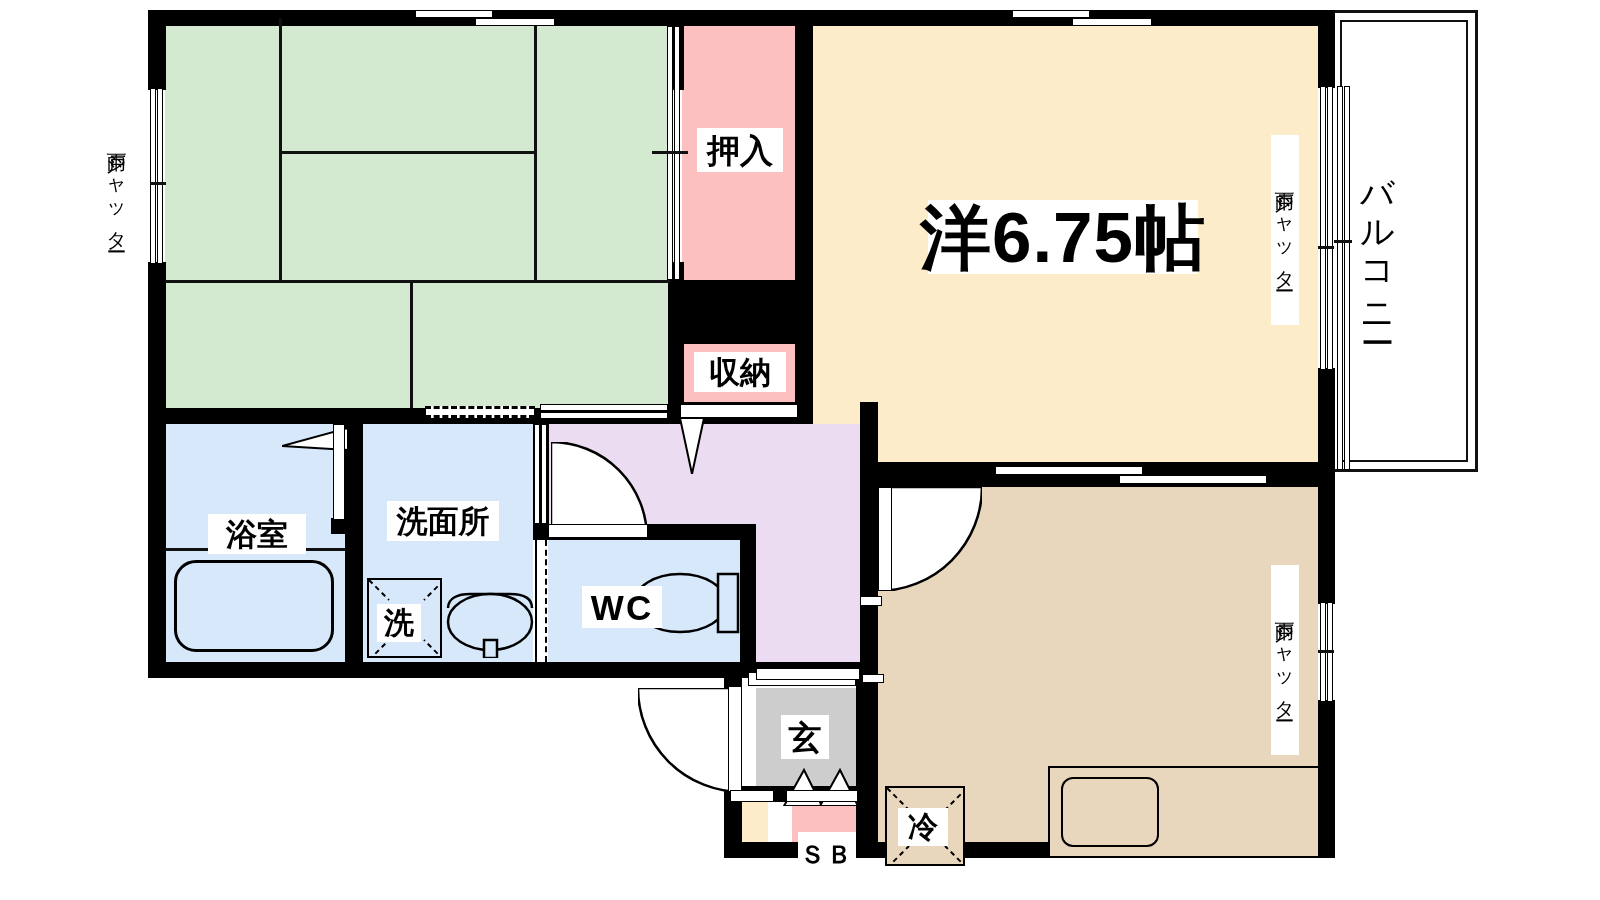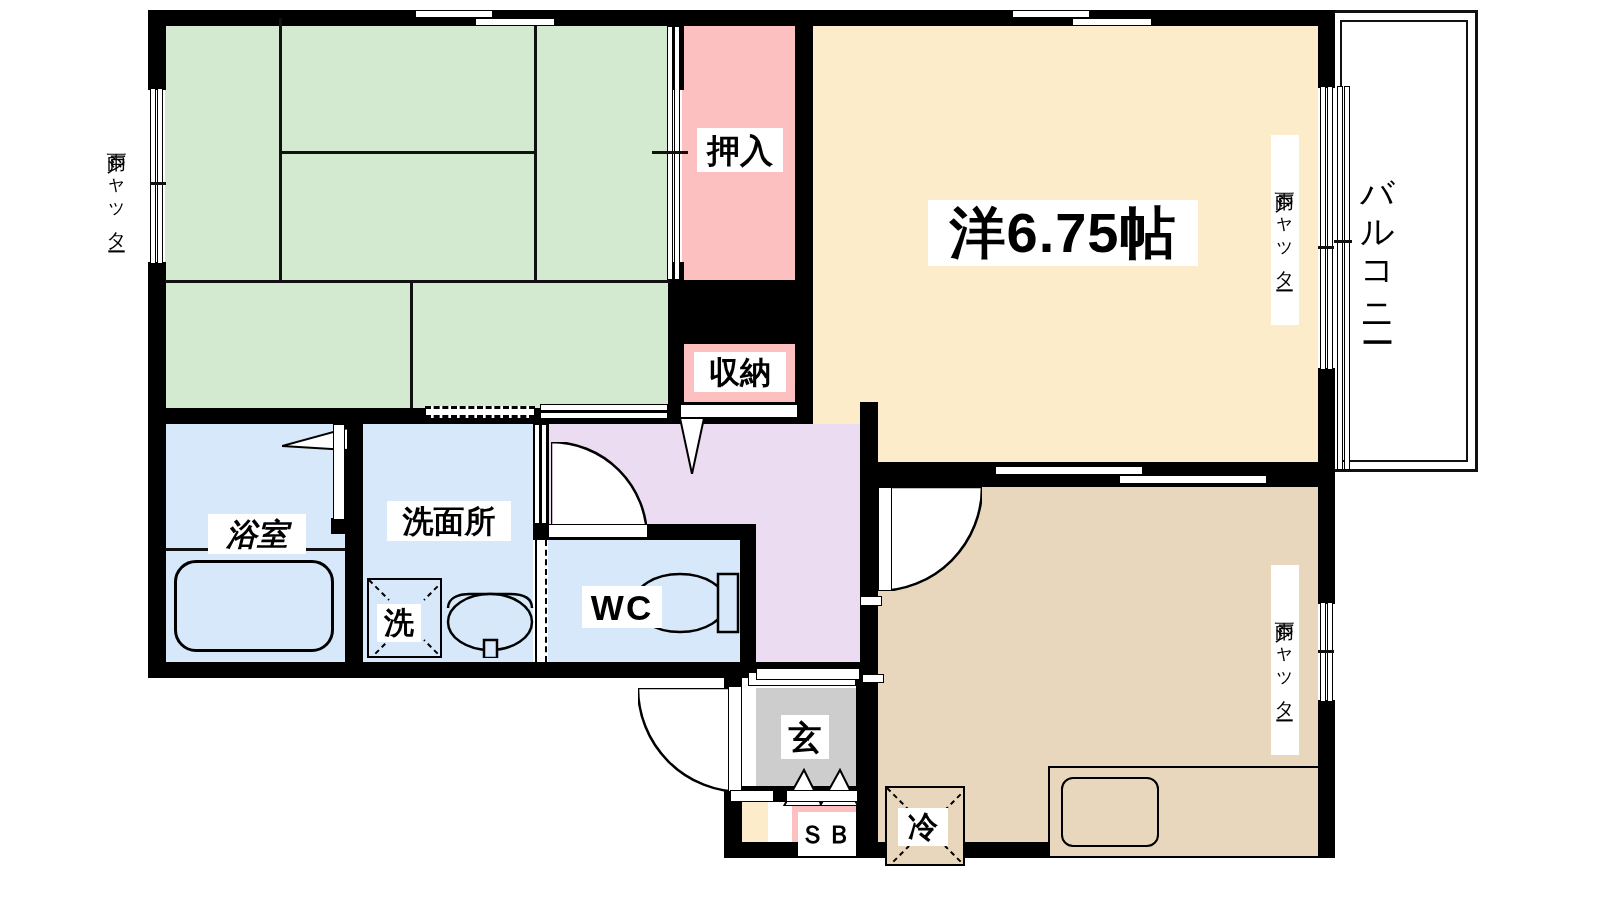--- a/index.html
+++ b/index.html
@@ -253,32 +253,32 @@
   </div>
 
   <div class="abs" style="left:1048px;top:766px;width:270px;height:92px;border:2.5px solid #000;border-right:none;background:#e8d7bd;"></div>
   <div class="abs" style="left:1061px;top:777px;width:98px;height:70px;border:2.5px solid #000;border-radius:12px;background:#e8d7bd;"></div>
 
 
   <div class="lab" style="left:697px;top:128px;width:86px;height:44px;font-size:33px;">押入</div>
 
   <div class="lab" style="left:694px;top:352px;width:92px;height:40px;font-size:31px;">収納</div>
 
-  <div class="lab" style="left:928px;top:200px;width:270px;height:66px;font-size:56px;letter-spacing:1px;">洋6.75帖</div>
-
-
-  <div class="lab" style="left:208px;top:514px;width:98px;height:40px;font-size:31px;font-style:italic;">浴室</div>
-
-  <div class="lab" style="left:387px;top:501px;width:124px;height:40px;font-size:31px;">洗面所</div>
+  <div class="lab" style="left:928px;top:200px;width:270px;height:74px;font-size:71px;letter-spacing:1px;">洋6.75帖</div>
+
+
+  <div class="lab" style="left:208px;top:514px;width:98px;height:40px;font-size:31px;">浴室</div>
+
+  <div class="lab" style="left:387px;top:501px;width:112px;height:40px;font-size:31px;">洗面所</div>
 
   <div class="lab" style="left:377px;top:604px;width:44px;height:38px;font-size:30px;">洗</div>
 
   <div class="lab" style="left:582px;top:586px;width:80px;height:42px;font-size:35px;letter-spacing:2px;">WC</div>
 
   <div class="lab" style="left:781px;top:715px;width:48px;height:44px;font-size:33px;">玄</div>
 
-  <div class="lab" style="left:798px;top:812px;width:58px;height:44px;font-size:25px;letter-spacing:2px;">ＳＢ</div>
+  <div class="lab" style="left:798px;top:832px;width:58px;height:44px;font-size:25px;letter-spacing:2px;">ＳＢ</div>
 
   <div class="lab" style="left:898px;top:808px;width:50px;height:38px;font-size:30px;">冷</div>
 
   <div class="lab v" style="left:1358px;top:140px;width:40px;height:204px;font-size:34px;letter-spacing:4px;">バルコニー</div>
 
 </div>
 
 </body></html>

